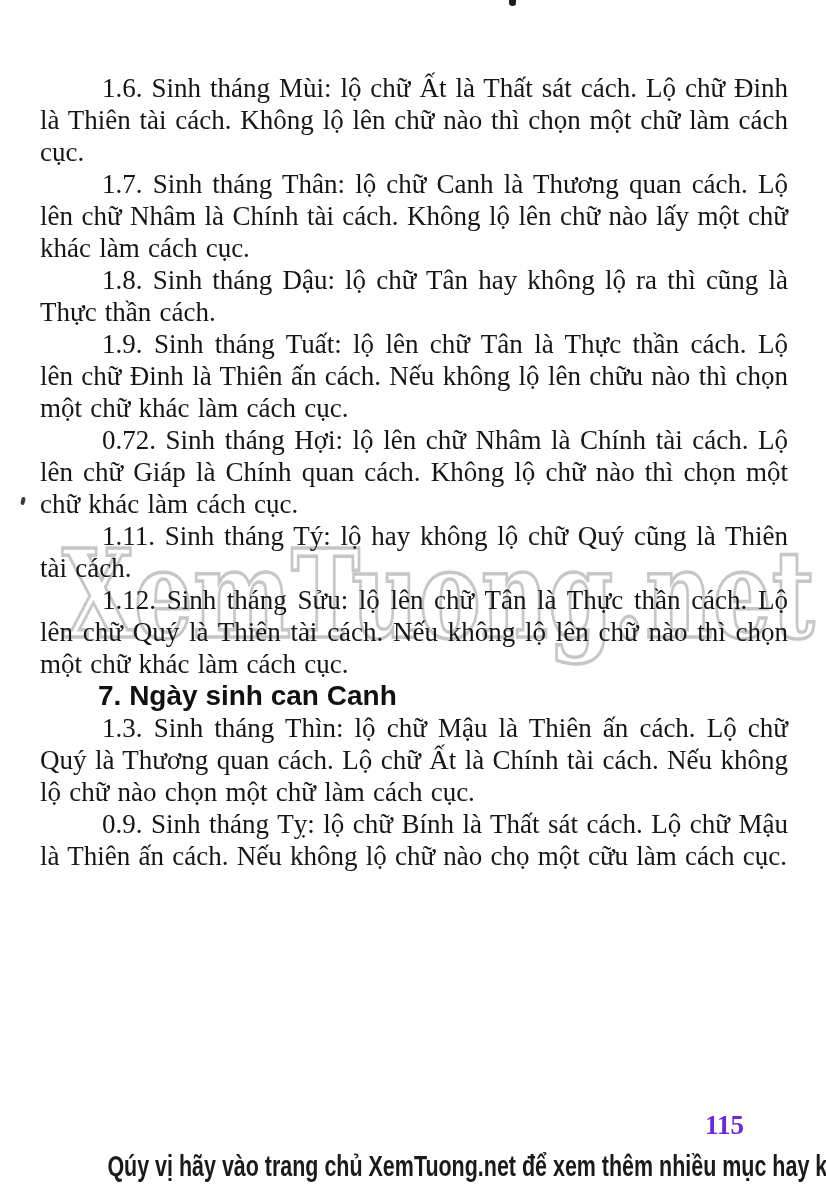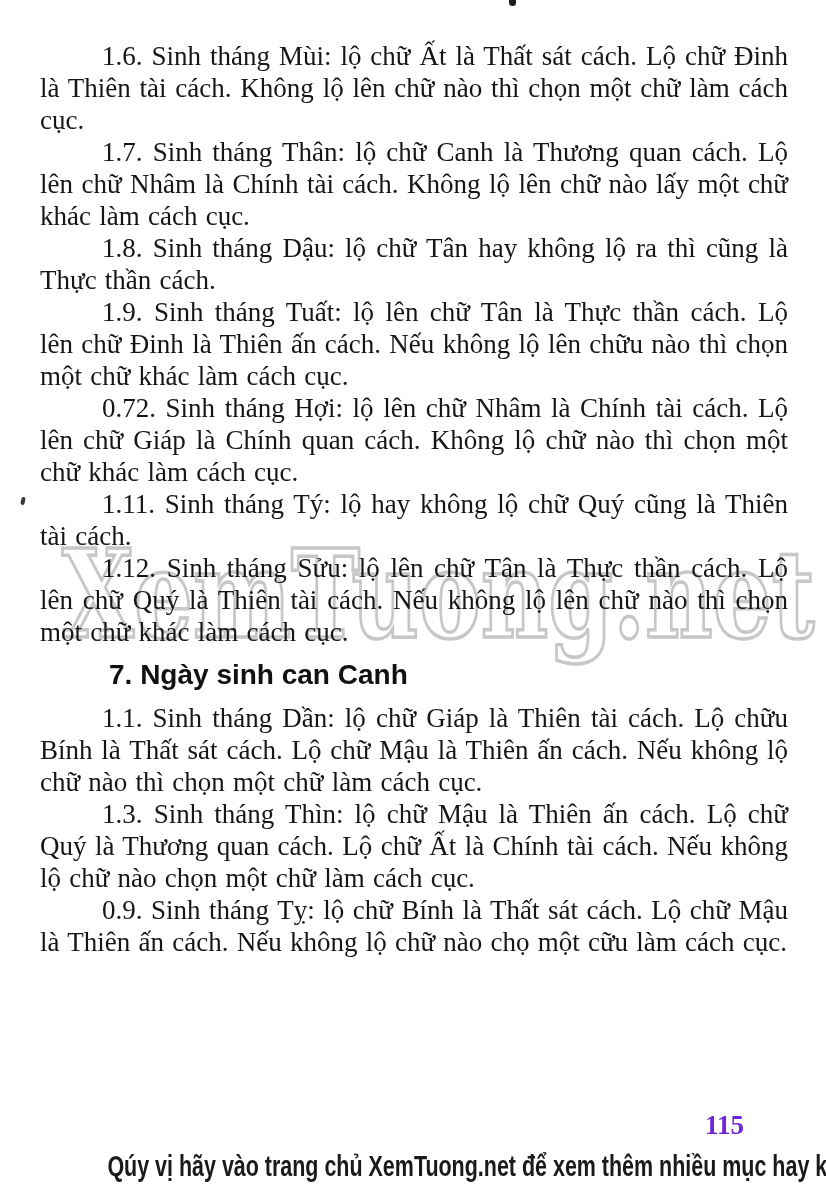--- a/index.html
+++ b/index.html
@@ -24,32 +24,32 @@
     white-space:nowrap;
     color:#ffffff;
     -webkit-text-stroke:3.5px #c7c7c7;
     transform:scaleX(0.76);
     transform-origin:left top;
     user-select:none;
   }
   .body-text{
     position:relative;
     z-index:1;
-    padding:40px 38px 0 40px;
+    padding:72px 38px 0 40px;
   }
   .para{
     margin:0;
     font-size:27px;
     line-height:32px;
     text-align:justify;
     text-indent:62px;
     word-spacing:1.5px;
   }
   .heading{
-    margin:11px;
+    margin:0;
     padding-left:58px;
     font-family:"Liberation Sans","DejaVu Sans",sans-serif;
     font-weight:bold;
     font-size:28px;
     line-height:32px;
     color:#111111;
   }
   .page-number{
     position:absolute;
     z-index:1;
@@ -101,21 +101,20 @@
     <p class="para">1.6. Sinh tháng Mùi: lộ chữ Ất là Thất sát cách. Lộ chữ Đinh là Thiên tài cách. Không lộ lên chữ nào thì chọn một chữ làm cách cục.</p>
     <p class="para">1.7. Sinh tháng Thân: lộ chữ Canh là Thương quan cách. Lộ lên chữ Nhâm là Chính tài cách. Không lộ lên chữ nào lấy một chữ khác làm cách cục.</p>
     <p class="para">1.8. Sinh tháng Dậu: lộ chữ Tân hay không lộ ra thì cũng là Thực thần cách.</p>
     <p class="para">1.9. Sinh tháng Tuất: lộ lên chữ Tân là Thực thần cách. Lộ lên chữ Đinh là Thiên ấn cách. Nếu không lộ lên chữu nào thì chọn một chữ khác làm cách cục.</p>
     <p class="para">0.72. Sinh tháng Hợi: lộ lên chữ Nhâm là Chính tài cách. Lộ lên chữ Giáp là Chính quan cách. Không lộ chữ nào thì chọn một chữ khác làm cách cục.</p>
     <p class="para">1.11. Sinh tháng Tý: lộ hay không lộ chữ Quý cũng là Thiên tài cách.</p>
     <p class="para">1.12. Sinh tháng Sửu: lộ lên chữ Tân là Thực thần cách. Lộ lên chữ Quý là Thiên tài cách. Nếu không lộ lên chữ nào thì chọn một chữ khác làm cách cục.</p>
 
     <h2 class="heading">7. Ngày sinh can Canh</h2>
 
-    <p class="para">1.1. Sinh tháng Dần: lộ chữ Giáp là Thiên tài cách. Lộ chữu Bính là Thất sát cách. Lộ chữ Mậu là Thiên ấn cách. Nếu không lộ chữ nào thì chọn một chữ làm cách cục.</p>
     <p class="para">1.3. Sinh tháng Thìn: lộ chữ Mậu là Thiên ấn cách. Lộ chữ Quý là Thương quan cách. Lộ chữ Ất là Chính tài cách. Nếu không lộ chữ nào chọn một chữ làm cách cục.</p>
     <p class="para">0.9. Sinh tháng Tỵ: lộ chữ Bính là Thất sát cách. Lộ chữ Mậu là Thiên ấn cách. Nếu không lộ chữ nào chọ một cữu làm cách cục.</p>
   </main>
 
   <div class="page-number">115</div>
 
   <div class="footer-line">Qúy vị hãy vào trang chủ XemTuong.net để xem thêm nhiều mục hay khác</div>
 
 </div>
 

